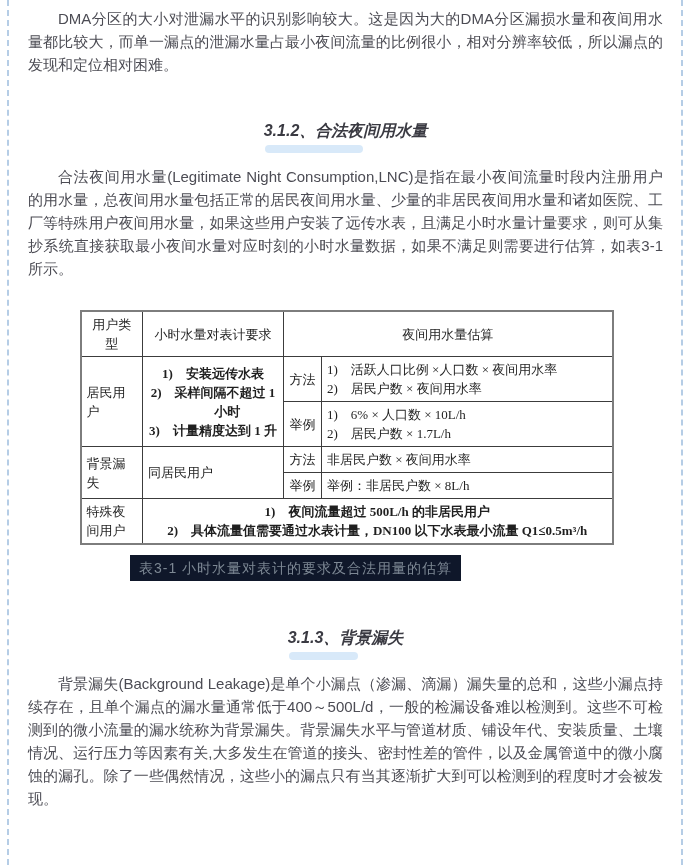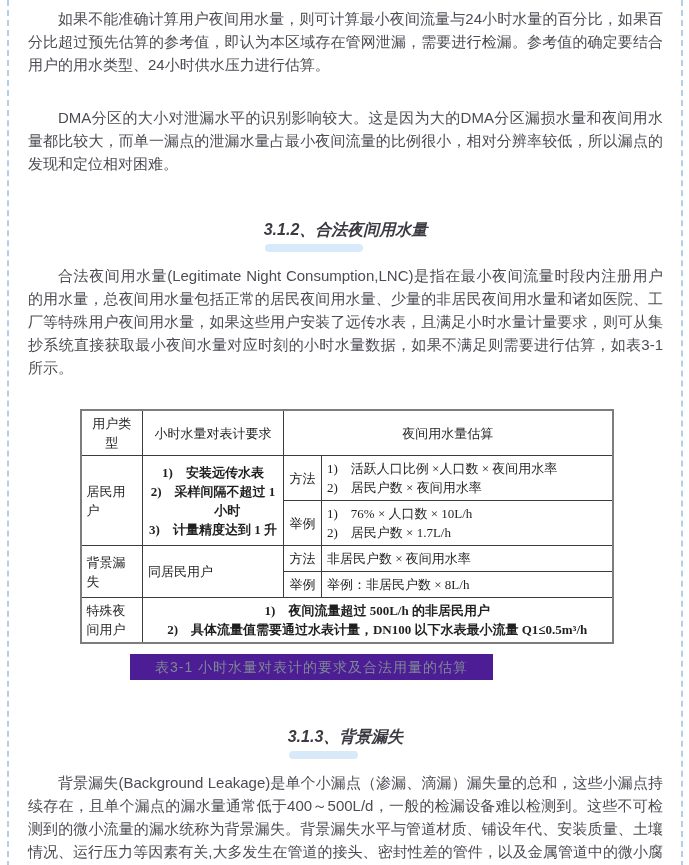--- a/index.html
+++ b/index.html
@@ -90,35 +90,34 @@
   }
   
   .table-caption {
     margin: 10px 0 0 0;
     padding-left: 102px;
     font-size: 14px;
     line-height: 18px;
   }
   .table-caption .caption-hl {
     display: inline-block;
-    background: #4c1d95;
+    background: #0f172a;
     color: #7d8894;
-    padding: 4px 25px;
+    padding: 4px 9px;
     letter-spacing: 1px;
   }
   h3.section-heading.second { margin-top: 46px; }
   p.para.last { margin-bottom: 0; }
 </style>
 </head>
 <body>
 
 <div class="page">
   <div class="frame">
 
-    <p class="para">如果不能准确计算用户夜间用水量，则可计算最小夜间流量与24小时水量的百分比，如果百分比超过预先估算的参考值，即认为本区域存在管网泄漏，需要进行检漏。参考值的确定要结合用户的用水类型、24小时供水压力进行估算。</p>
 
     <p class="para">DMA分区的大小对泄漏水平的识别影响较大。这是因为大的DMA分区漏损水量和夜间用水量都比较大，而单一漏点的泄漏水量占最小夜间流量的比例很小，相对分辨率较低，所以漏点的发现和定位相对困难。</p>
 
     <h3 class="section-heading"><span class="heading-hl">3.1.2、合法夜间用水量</span></h3>
 
     <p class="para">合法夜间用水量(Legitimate Night Consumption,LNC)是指在最小夜间流量时段内注册用户的用水量，总夜间用水量包括正常的居民夜间用水量、少量的非居民夜间用水量和诸如医院、工厂等特殊用户夜间用水量，如果这些用户安装了远传水表，且满足小时水量计量要求，则可从集抄系统直接获取最小夜间水量对应时刻的小时水量数据，如果不满足则需要进行估算，如表3-1所示。</p>
 
     <div class="tbl-wrap">
       <table class="data-table">
         <colgroup>
@@ -143,21 +142,21 @@
             </td>
             <td class="label-cell">方法</td>
             <td>
               <div class="cell-line">1)　活跃人口比例 ×人口数 × 夜间用水率</div>
               <div class="cell-line">2)　居民户数 × 夜间用水率</div>
             </td>
           </tr>
           <tr>
             <td class="label-cell">举例</td>
             <td>
-              <div class="cell-line">1)　76% × 人口数 × 10L/h</div>
+              <div class="cell-line">1)　6% × 人口数 × 10L/h</div>
               <div class="cell-line">2)　居民户数 × 1.7L/h</div>
             </td>
           </tr>
 
           <tr>
             <td class="type-cell" rowspan="2">背景漏失</td>
             <td class="center-cell" rowspan="2">同居民用户</td>
             <td class="label-cell">方法</td>
             <td>非居民户数 × 夜间用水率</td>
           </tr>

